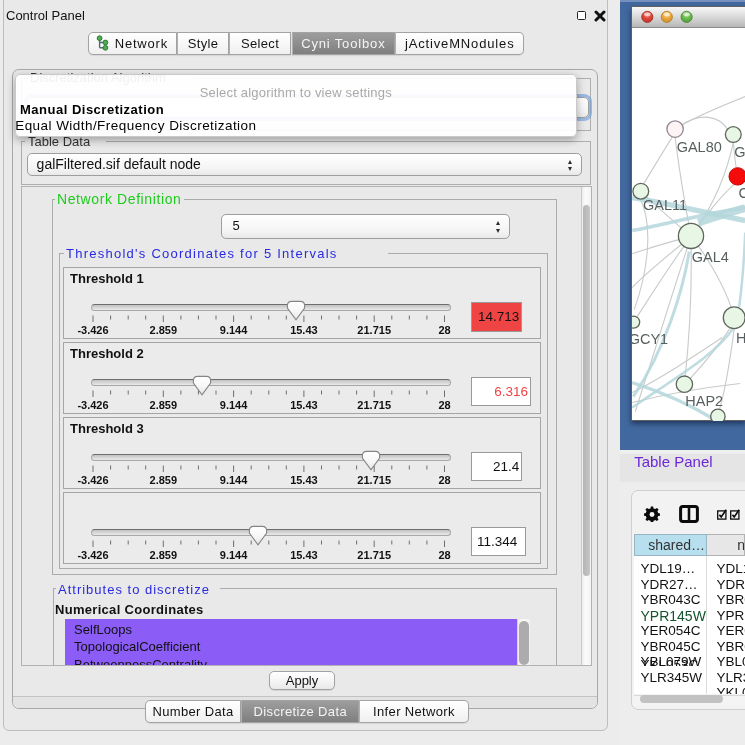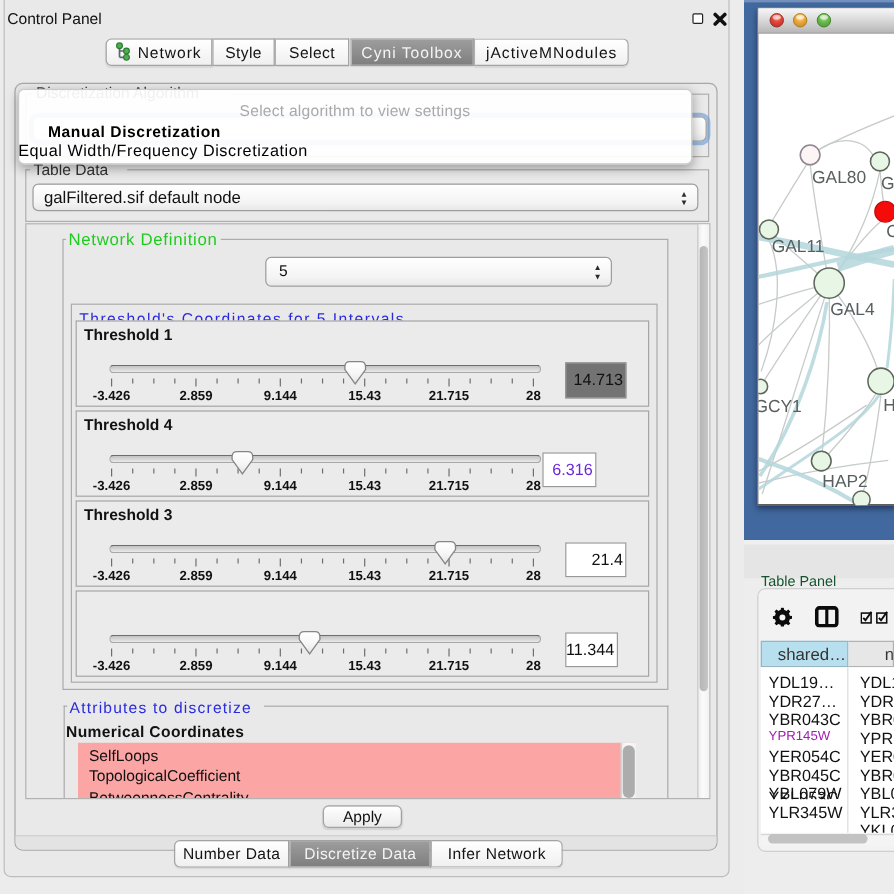--- a/index.html
+++ b/index.html
@@ -37,21 +37,21 @@
 <div style="position:absolute;left:21px;top:185.6px;width:571px;height:480.2px;box-sizing:border-box;border:1px solid #b2b2b2;background:#e9e9e9;"></div>
 <div style="position:absolute;left:580.5px;top:186.6px;width:10.5px;height:478.2px;background:linear-gradient(to right,#ededed,#fbfbfb 40%,#f2f2f2);border-left:1px solid #c9c9c9;box-sizing:border-box;"></div>
 <div style="position:absolute;left:582.8px;top:205px;width:7.5px;height:371px;background:linear-gradient(to right,#b5b5b5,#c6c6c6);border-radius:4px;"></div>
 <div style="position:absolute;left:52.2px;top:198.5px;width:504.9px;height:376.2px;box-sizing:border-box;border:1px solid #ababab;"></div>
 <div style="position:absolute;left:55px;top:190.5px;width:125px;height:14px;background:#e9e9e9;font-size:14px;letter-spacing:0.6px;color:#1ecc1e;padding:0 2px;">Network Definition</div>
 <div style="position:absolute;left:220.6px;top:213.9px;width:289.4px;height:24.8px;box-sizing:border-box;border:1px solid #9e9e9e;border-radius:5px;background:linear-gradient(#ffffff,#f4f4f4 70%,#e8e8e8);font-size:13px;color:#111;line-height:22.8px;padding-left:11px;">5<div style="position:absolute;right:7px;top:6.6px;width:5.6px;height:11.6px;">
         <div style="position:absolute;left:0;top:0;width:0;height:0;border-left:2.8px solid transparent;border-right:2.8px solid transparent;border-bottom:4px solid #2c2c2c;"></div>
         <div style="position:absolute;left:0;bottom:0;width:0;height:0;border-left:2.8px solid transparent;border-right:2.8px solid transparent;border-top:4px solid #2c2c2c;"></div>
       </div></div>
 <div style="position:absolute;left:58.5px;top:253.1px;width:489.9px;height:316px;box-sizing:border-box;border:1px solid #ababab;"></div>
-<div style="position:absolute;left:64px;top:246px;width:320px;height:14px;background:#e9e9e9;font-size:13px;letter-spacing:1.25px;color:#2a2ae0;padding:0 2px;margin-top:12px;">Threshold's Coordinates for 5 Intervals</div>
+<div style="position:absolute;left:64px;top:246px;width:320px;height:14px;background:#e9e9e9;font-size:13px;letter-spacing:1.25px;color:#2a2ae0;padding:0 2px;">Threshold's Coordinates for 5 Intervals</div>
 <div style="position:absolute;left:63.0px;top:266.5px;width:478.0px;height:72.5px;border:1px solid #a5a5a5;background:#ebebeb;box-sizing:border-box;"></div>
 <div style="position:absolute;left:70.0px;top:270.5px;width:200px;height:16px;font-weight:bold;font-size:13px;color:#111;">Threshold 1</div>
 <div style="position:absolute;left:91.0px;top:303.5px;width:360.0px;height:7px;box-sizing:border-box;border:1px solid #a8a8a8;border-top:1.6px solid #6e6e6e;border-radius:3.5px;background:linear-gradient(#c2c2c2,#e9e9e9);"></div>
 <svg width="478.0" height="8" style="position:absolute;left:63.0px;top:314.5px;width:478.0px;height:8px;">
       <path d="M30.0,0.5V7 M47.6,0.5V4.5 M65.2,0.5V4.5 M82.7,0.5V4.5 M100.3,0.5V7 M117.9,0.5V4.5 M135.4,0.5V4.5 M153.0,0.5V4.5 M170.6,0.5V7 M188.2,0.5V4.5 M205.8,0.5V4.5 M223.3,0.5V4.5 M240.9,0.5V7 M258.5,0.5V4.5 M276.0,0.5V4.5 M293.6,0.5V4.5 M311.2,0.5V7 M328.8,0.5V4.5 M346.3,0.5V4.5 M363.9,0.5V4.5 M381.5,0.5V7" stroke="#6e6e6e" stroke-width="1" fill="none"></path>
     </svg>
 <div style="position:absolute;left:63.0px;top:323.5px;width:60px;height:12px;font-weight:bold;font-size:11px;color:#111;text-align:center;">-3.426</div>
 <div style="position:absolute;left:133.3px;top:323.5px;width:60px;height:12px;font-weight:bold;font-size:11px;color:#111;text-align:center;">2.859</div>
 <div style="position:absolute;left:203.6px;top:323.5px;width:60px;height:12px;font-weight:bold;font-size:11px;color:#111;text-align:center;">9.144</div>
 <div style="position:absolute;left:273.9px;top:323.5px;width:60px;height:12px;font-weight:bold;font-size:11px;color:#111;text-align:center;">15.43</div>
@@ -60,44 +60,44 @@
 <svg width="20" height="21" style="position:absolute;left:285.884715px;top:300.3px;width:20px;height:21px;">
       <defs>
         <linearGradient id="thg0" x1="0" y1="0" x2="0" y2="1">
           <stop offset="0" stop-color="#ffffff"></stop>
           <stop offset="0.55" stop-color="#f6f6f6"></stop>
           <stop offset="1" stop-color="#e4e4e4"></stop>
         </linearGradient>
       </defs>
       <path d="M1.4,8 V5.6 Q1.4,1.4 5.6,1.4 H14.4 Q18.6,1.4 18.6,5.6 V8 L10,19.9 Z" fill="url(#thg0)" stroke="#858585" stroke-width="1.1"></path>
     </svg>
-<div style="position:absolute;left:470.7px;top:301.5px;width:51.6px;height:30px;box-sizing:border-box;background:#737373;border:1px solid #999;font-size:13.5px;color:#111;text-align:right;line-height:27.5px;padding-right:2px;">14.713</div>
+<div style="position:absolute;left:470.7px;top:301.5px;width:51.6px;height:30px;box-sizing:border-box;background:#ef4444;border:1px solid #999;font-size:13.5px;color:#111;text-align:right;line-height:27.5px;padding-right:2px;">14.713</div>
 <div style="position:absolute;left:63.0px;top:341.5px;width:478.0px;height:72.5px;border:1px solid #a5a5a5;background:#ebebeb;box-sizing:border-box;"></div>
-<div style="position:absolute;left:70.0px;top:345.5px;width:200px;height:16px;font-weight:bold;font-size:13px;color:#111;">Threshold 4</div>
+<div style="position:absolute;left:70.0px;top:345.5px;width:200px;height:16px;font-weight:bold;font-size:13px;color:#111;">Threshold 2</div>
 <div style="position:absolute;left:91.0px;top:378.5px;width:360.0px;height:7px;box-sizing:border-box;border:1px solid #a8a8a8;border-top:1.6px solid #6e6e6e;border-radius:3.5px;background:linear-gradient(#c2c2c2,#e9e9e9);"></div>
 <svg width="478.0" height="8" style="position:absolute;left:63.0px;top:389.5px;width:478.0px;height:8px;">
       <path d="M30.0,0.5V7 M47.6,0.5V4.5 M65.2,0.5V4.5 M82.7,0.5V4.5 M100.3,0.5V7 M117.9,0.5V4.5 M135.4,0.5V4.5 M153.0,0.5V4.5 M170.6,0.5V7 M188.2,0.5V4.5 M205.8,0.5V4.5 M223.3,0.5V4.5 M240.9,0.5V7 M258.5,0.5V4.5 M276.0,0.5V4.5 M293.6,0.5V4.5 M311.2,0.5V7 M328.8,0.5V4.5 M346.3,0.5V4.5 M363.9,0.5V4.5 M381.5,0.5V7" stroke="#6e6e6e" stroke-width="1" fill="none"></path>
     </svg>
 <div style="position:absolute;left:63.0px;top:398.5px;width:60px;height:12px;font-weight:bold;font-size:11px;color:#111;text-align:center;">-3.426</div>
 <div style="position:absolute;left:133.3px;top:398.5px;width:60px;height:12px;font-weight:bold;font-size:11px;color:#111;text-align:center;">2.859</div>
 <div style="position:absolute;left:203.6px;top:398.5px;width:60px;height:12px;font-weight:bold;font-size:11px;color:#111;text-align:center;">9.144</div>
 <div style="position:absolute;left:273.9px;top:398.5px;width:60px;height:12px;font-weight:bold;font-size:11px;color:#111;text-align:center;">15.43</div>
 <div style="position:absolute;left:344.2px;top:398.5px;width:60px;height:12px;font-weight:bold;font-size:11px;color:#111;text-align:center;">21.715</div>
 <div style="position:absolute;left:414.5px;top:398.5px;width:60px;height:12px;font-weight:bold;font-size:11px;color:#111;text-align:center;">28</div>
 <svg width="20" height="21" style="position:absolute;left:191.96427px;top:375.3px;width:20px;height:21px;">
       <defs>
         <linearGradient id="thg1" x1="0" y1="0" x2="0" y2="1">
           <stop offset="0" stop-color="#ffffff"></stop>
           <stop offset="0.55" stop-color="#f6f6f6"></stop>
           <stop offset="1" stop-color="#e4e4e4"></stop>
         </linearGradient>
       </defs>
       <path d="M1.4,8 V5.6 Q1.4,1.4 5.6,1.4 H14.4 Q18.6,1.4 18.6,5.6 V8 L10,19.9 Z" fill="url(#thg1)" stroke="#858585" stroke-width="1.1"></path>
     </svg>
-<div style="position:absolute;left:452px;top:376.5px;width:45px;height:29.5px;box-sizing:border-box;background:#fff;border:1px solid #999;font-size:13.5px;color:#6d28d9;text-align:right;line-height:27.5px;padding-right:2px;">6.316</div>
+<div style="position:absolute;left:471px;top:376.5px;width:60px;height:29.5px;box-sizing:border-box;background:#fff;border:1px solid #999;font-size:13.5px;color:#ef4444;text-align:right;line-height:27.5px;padding-right:2px;">6.316</div>
 <div style="position:absolute;left:63.0px;top:416.5px;width:478.0px;height:72.5px;border:1px solid #a5a5a5;background:#ebebeb;box-sizing:border-box;"></div>
 <div style="position:absolute;left:70.0px;top:420.5px;width:200px;height:16px;font-weight:bold;font-size:13px;color:#111;">Threshold 3</div>
 <div style="position:absolute;left:91.0px;top:453.5px;width:360.0px;height:7px;box-sizing:border-box;border:1px solid #a8a8a8;border-top:1.6px solid #6e6e6e;border-radius:3.5px;background:linear-gradient(#c2c2c2,#e9e9e9);"></div>
 <svg width="478.0" height="8" style="position:absolute;left:63.0px;top:464.5px;width:478.0px;height:8px;">
       <path d="M30.0,0.5V7 M47.6,0.5V4.5 M65.2,0.5V4.5 M82.7,0.5V4.5 M100.3,0.5V7 M117.9,0.5V4.5 M135.4,0.5V4.5 M153.0,0.5V4.5 M170.6,0.5V7 M188.2,0.5V4.5 M205.8,0.5V4.5 M223.3,0.5V4.5 M240.9,0.5V7 M258.5,0.5V4.5 M276.0,0.5V4.5 M293.6,0.5V4.5 M311.2,0.5V7 M328.8,0.5V4.5 M346.3,0.5V4.5 M363.9,0.5V4.5 M381.5,0.5V7" stroke="#6e6e6e" stroke-width="1" fill="none"></path>
     </svg>
 <div style="position:absolute;left:63.0px;top:473.5px;width:60px;height:12px;font-weight:bold;font-size:11px;color:#111;text-align:center;">-3.426</div>
 <div style="position:absolute;left:133.3px;top:473.5px;width:60px;height:12px;font-weight:bold;font-size:11px;color:#111;text-align:center;">2.859</div>
 <div style="position:absolute;left:203.6px;top:473.5px;width:60px;height:12px;font-weight:bold;font-size:11px;color:#111;text-align:center;">9.144</div>
 <div style="position:absolute;left:273.9px;top:473.5px;width:60px;height:12px;font-weight:bold;font-size:11px;color:#111;text-align:center;">15.43</div>
@@ -128,36 +128,36 @@
 <svg width="20" height="21" style="position:absolute;left:248.20245px;top:525.3px;width:20px;height:21px;">
       <defs>
         <linearGradient id="thg3" x1="0" y1="0" x2="0" y2="1">
           <stop offset="0" stop-color="#ffffff"></stop>
           <stop offset="0.55" stop-color="#f6f6f6"></stop>
           <stop offset="1" stop-color="#e4e4e4"></stop>
         </linearGradient>
       </defs>
       <path d="M1.4,8 V5.6 Q1.4,1.4 5.6,1.4 H14.4 Q18.6,1.4 18.6,5.6 V8 L10,19.9 Z" fill="url(#thg3)" stroke="#858585" stroke-width="1.1"></path>
     </svg>
-<div style="position:absolute;left:470.7px;top:526.5px;width:44px;height:29.5px;box-sizing:border-box;background:#fff;border:1px solid #999;font-size:13.5px;color:#111;text-align:left;line-height:27.5px;padding-right:2px;">11.344</div>
+<div style="position:absolute;left:470.7px;top:526.5px;width:55px;height:29.5px;box-sizing:border-box;background:#fff;border:1px solid #999;font-size:13.5px;color:#111;text-align:center;line-height:27.5px;padding-right:2px;">11.344</div>
 <div style="position:absolute;left:52.6px;top:588.3px;width:504px;height:77px;box-sizing:border-box;border:1px solid #ababab;border-bottom:none;"></div>
 <div style="position:absolute;left:56px;top:581.5px;width:160px;height:13px;background:#e9e9e9;font-size:13px;letter-spacing:1.0px;color:#2a2ae0;padding:0 2px;">Attributes to discretize</div>
 <div style="position:absolute;left:55px;top:602px;width:250px;height:15px;font-weight:bold;font-size:13px;letter-spacing:0.3px;color:#111;">Numerical Coordinates</div>
-<div style="position:absolute;left:65.1px;top:619.2px;width:465.4px;height:46.1px;background:#fca5a5;overflow:hidden;">
+<div style="position:absolute;left:65.1px;top:619.2px;width:465.4px;height:46.1px;background:#8b5cf6;overflow:hidden;">
       <div style="position:absolute;left:9px;top:1.5px;font-size:13px;color:#111;line-height:17.8px;">SelfLoops<br>TopologicalCoefficient<br>BetweennessCentrality</div>
     </div>
 <div style="position:absolute;left:516.8px;top:619.2px;width:13.7px;height:46.1px;background:linear-gradient(to right,#ededed,#fafafa 45%,#f0f0f0);box-sizing:border-box;border-left:1px solid #d5d5d5;"></div>
 <div style="position:absolute;left:518.6px;top:621px;width:10px;height:44.3px;background:#acacac;border-radius:5px;"></div>
 <div style="position:absolute;left:269px;top:671.2px;width:66px;height:19.3px;box-sizing:border-box;border:1px solid #a2a2a2;border-radius:5px;background:linear-gradient(#ffffff,#f3f3f3 60%,#e9e9e9);font-size:13px;color:#111;text-align:center;line-height:17.5px;box-shadow:0 1px 1px rgba(0,0,0,0.1);">Apply</div>
 <div style="position:absolute;left:144.6px;top:700.3px;width:96.80000000000001px;height:22.8px;box-sizing:border-box;border:1px solid #a3a3a3;border-top-left-radius:5px;border-bottom-left-radius:5px;background:linear-gradient(#ffffff,#f6f6f6 60%,#efefef);color:#131313;font-size:13px;letter-spacing:0.35px;text-align:center;line-height:21.8px;box-shadow:0 1px 1px rgba(0,0,0,0.08);">Number Data</div>
 <div style="position:absolute;left:241.4px;top:700.3px;width:117.79999999999998px;height:22.8px;box-sizing:border-box;border:1px solid #a3a3a3;border-left:1px solid #b0b0b0;background:linear-gradient(#9d9d9d,#7f7f7f);color:#f4f4f4;font-size:13px;letter-spacing:0.35px;text-align:center;line-height:21.8px;box-shadow:0 1px 1px rgba(0,0,0,0.08);">Discretize Data</div>
 <div style="position:absolute;left:359.2px;top:700.3px;width:109.60000000000002px;height:22.8px;box-sizing:border-box;border:1px solid #a3a3a3;border-left:1px solid #b0b0b0;border-top-right-radius:5px;border-bottom-right-radius:5px;background:linear-gradient(#ffffff,#f6f6f6 60%,#efefef);color:#131313;font-size:13px;letter-spacing:0.35px;text-align:center;line-height:21.8px;box-shadow:0 1px 1px rgba(0,0,0,0.08);">Infer Network</div>
 <div style="position:absolute;left:14.6px;top:74.2px;width:562.4px;height:62.4px;box-sizing:border-box;background:rgba(255,255,255,0.93);border:1px solid #c9c9c9;border-radius:5px;box-shadow:0 3px 9px rgba(0,0,0,0.32);"></div>
 <div style="position:absolute;left:14.6px;top:85px;width:562.4px;height:15px;font-size:13px;letter-spacing:0.2px;color:#a9a9a9;text-align:center;">Select algorithm to view settings</div>
-<div style="position:absolute;left:20px;top:101.5px;width:400px;height:15px;font-size:13px;letter-spacing:0.5px;font-weight:bold;color:#000;margin-left:20px;">Manual Discretization</div>
+<div style="position:absolute;left:20px;top:101.5px;width:400px;height:15px;font-size:13px;letter-spacing:0.5px;font-weight:bold;color:#000;">Manual Discretization</div>
 <div style="position:absolute;left:15.2px;top:118px;width:400px;height:15px;font-size:13.5px;letter-spacing:0.45px;color:#000;">Equal Width/Frequency Discretization</div>
 <div style="position:absolute;left:620px;top:0px;width:125px;height:450.3px;background:#42699f;"></div>
 <div style="position:absolute;left:620px;top:0px;width:125px;height:2px;background:#7590bd;"></div>
 <div style="position:absolute;left:630.8px;top:5.8px;width:115px;height:414.8px;box-sizing:border-box;background:#ffffff;border:1px solid #5f5f5f;border-right:none;box-shadow:0 3px 5px rgba(10,20,50,0.55);"></div>
 <div style="position:absolute;left:631.8px;top:6.8px;width:113.2px;height:21.6px;background:linear-gradient(#f7f7f7,#dcdcdc 45%,#b7b7b7);border-bottom:1px solid #8a8a8a;box-sizing:border-box;"></div>
 <svg width="115" height="24" style="position:absolute;left:630px;top:5px;width:115px;height:24px;">
       <defs>
         <radialGradient id="tlr" cx="0.5" cy="0.3" r="0.75">
           <stop offset="0" stop-color="#f6a9a0"></stop>
           <stop offset="0.45" stop-color="#e3453a"></stop>
@@ -222,21 +222,21 @@
 <text x="738.4" y="198" font-family="Liberation Sans,sans-serif" font-size="14.5" fill="#575f5f">CY</text>
 <text x="642.9" y="210.5" font-family="Liberation Sans,sans-serif" font-size="14.5" fill="#575f5f">GAL11</text>
 <text x="691.6" y="262.5" font-family="Liberation Sans,sans-serif" font-size="14.5" fill="#575f5f">GAL4</text>
 <text x="628.5" y="344" font-family="Liberation Sans,sans-serif" font-size="14.5" fill="#575f5f">GCY1</text>
 <text x="735.8" y="343" font-family="Liberation Sans,sans-serif" font-size="14.5" fill="#575f5f">HIS5</text>
 <text x="685.1" y="406.5" font-family="Liberation Sans,sans-serif" font-size="14.5" fill="#575f5f">HAP2</text>
 </svg>
 <div style="position:absolute;left:620px;top:450.3px;width:125px;height:3.2px;background:#f0f0f0;"></div>
 <div style="position:absolute;left:620px;top:453.5px;width:125px;height:28.2px;background:#e5e5e5;"></div>
 <div style="position:absolute;left:620px;top:481.7px;width:125px;height:263.3px;background:#ededed;"></div>
-<div style="position:absolute;left:634.2px;top:477px;width:100px;height:15px;font-size:12px;color:#14532d;">Table Panel</div>
+<div style="position:absolute;left:634.2px;top:453px;width:100px;height:15px;font-size:15px;color:#6d28d9;">Table Panel</div>
 <div style="position:absolute;left:631.1px;top:489.6px;width:125px;height:220.4px;box-sizing:border-box;background:#f2f2f2;border:1px solid #cfcfcf;border-top-left-radius:7px;border-bottom-left-radius:7px;"></div>
 <svg width="16" height="16" style="position:absolute;left:643.8px;top:506px;width:16px;height:16px;" viewBox="0 0 20 20">
       <path fill="#0b0b0b" d="M8.6,0.5 L11.4,0.5 L11.9,3 a7,7 0 0 1 2.2,0.9 L16.2,2.5 L18.2,4.5 L16.8,6.6 a7,7 0 0 1 0.9,2.2 L20.2,9.3 L20.2,12.1 L17.7,12.6 a7,7 0 0 1 -0.9,2.2 L18.2,16.9 L16.2,18.9 L14.1,17.5 a7,7 0 0 1 -2.2,0.9 L11.4,20.9 L8.6,20.9 L8.1,18.4 a7,7 0 0 1 -2.2,-0.9 L3.8,18.9 L1.8,16.9 L3.2,14.8 a7,7 0 0 1 -0.9,-2.2 L-0.2,12.1 L-0.2,9.3 L2.3,8.8 a7,7 0 0 1 0.9,-2.2 L1.8,4.5 L3.8,2.5 L5.9,3.9 a7,7 0 0 1 2.2,-0.9 z"></path>
       <circle cx="10" cy="10.7" r="3.1" fill="#f2f2f2"></circle>
     </svg>
 <svg width="20" height="18" style="position:absolute;left:679px;top:504.9px;width:20px;height:18px;" viewBox="0 0 20 18">
       <rect x="1.6" y="1.6" width="16.8" height="14.8" rx="2.2" fill="none" stroke="#0b0b0b" stroke-width="3"></rect>
       <line x1="10" y1="1.6" x2="10" y2="16.4" stroke="#0b0b0b" stroke-width="2.6"></line>
     </svg>
 <svg width="11" height="11" style="position:absolute;left:717.3px;top:509px;width:11px;height:11px;" viewBox="0 0 11 11">
@@ -249,21 +249,21 @@
     </svg>
 <div style="position:absolute;left:633.8px;top:533.9px;width:73.5px;height:22.4px;box-sizing:border-box;background:#b7dfee;border:1px solid #98b5c2;font-size:14px;color:#333;text-align:center;line-height:21px;padding-left:12px;">shared…</div>
 <div style="position:absolute;left:707.3px;top:533.9px;width:38px;height:22.4px;box-sizing:border-box;background:#e7e7e7;border:1px solid #b2b2b2;border-left:none;font-size:14px;color:#333;line-height:21px;padding-left:30px;overflow:hidden;">name</div>
 <div style="position:absolute;left:633.8px;top:556.3px;width:111.2px;height:137.4px;background:#ffffff;overflow:hidden;"></div>
 <div style="position:absolute;left:640.5px;top:561.2px;width:70px;height:14px;font-size:13.5px;color:#111;white-space:nowrap;overflow:hidden;">YDL19…</div>
 <div style="position:absolute;left:716.5px;top:561.2px;width:30px;height:14px;font-size:13.5px;color:#111;white-space:nowrap;overflow:hidden;">YDL1</div>
 <div style="position:absolute;left:640.5px;top:576.7px;width:70px;height:14px;font-size:13.5px;color:#111;white-space:nowrap;overflow:hidden;">YDR27…</div>
 <div style="position:absolute;left:716.5px;top:576.7px;width:30px;height:14px;font-size:13.5px;color:#111;white-space:nowrap;overflow:hidden;">YDR2</div>
 <div style="position:absolute;left:640.5px;top:592.2px;width:70px;height:14px;font-size:13.5px;color:#111;white-space:nowrap;overflow:hidden;">YBR043C</div>
 <div style="position:absolute;left:716.5px;top:592.2px;width:30px;height:14px;font-size:13.5px;color:#111;white-space:nowrap;overflow:hidden;">YBR0</div>
-<div style="position:absolute;left:640.5px;top:607.7px;width:70px;height:14px;font-size:11px;color:#a21caf;white-space:nowrap;overflow:hidden;">YPR145W</div>
+<div style="position:absolute;left:640.5px;top:607.7px;width:70px;height:14px;font-size:14px;color:#14532d;white-space:nowrap;overflow:hidden;">YPR145W</div>
 <div style="position:absolute;left:716.5px;top:607.7px;width:30px;height:14px;font-size:13.5px;color:#111;white-space:nowrap;overflow:hidden;">YPR1</div>
 <div style="position:absolute;left:640.5px;top:623.2px;width:70px;height:14px;font-size:13.5px;color:#111;white-space:nowrap;overflow:hidden;">YER054C</div>
 <div style="position:absolute;left:716.5px;top:623.2px;width:30px;height:14px;font-size:13.5px;color:#111;white-space:nowrap;overflow:hidden;">YER0</div>
 <div style="position:absolute;left:640.5px;top:638.7px;width:70px;height:14px;font-size:13.5px;color:#111;white-space:nowrap;overflow:hidden;">YBR045C</div>
 <div style="position:absolute;left:716.5px;top:638.7px;width:30px;height:14px;font-size:13.5px;color:#111;white-space:nowrap;overflow:hidden;">YBR0</div>
 <div style="position:absolute;left:640.5px;top:654.2px;width:70px;height:14px;font-size:13.5px;color:#111;white-space:nowrap;overflow:hidden;">YBL079W</div>
 <div style="position:absolute;left:716.5px;top:654.2px;width:30px;height:14px;font-size:13.5px;color:#111;white-space:nowrap;overflow:hidden;">YBL0</div>
 <div style="position:absolute;left:640.5px;top:669.7px;width:70px;height:14px;font-size:13.5px;color:#111;white-space:nowrap;overflow:hidden;">YLR345W</div>
 <div style="position:absolute;left:716.5px;top:669.7px;width:30px;height:14px;font-size:13.5px;color:#111;white-space:nowrap;overflow:hidden;">YLR3</div>
 <div style="position:absolute;left:640.5px;top:657px;width:70px;height:8.5px;font-size:13.5px;color:#111;white-space:nowrap;overflow:hidden;">YKL053C</div>

